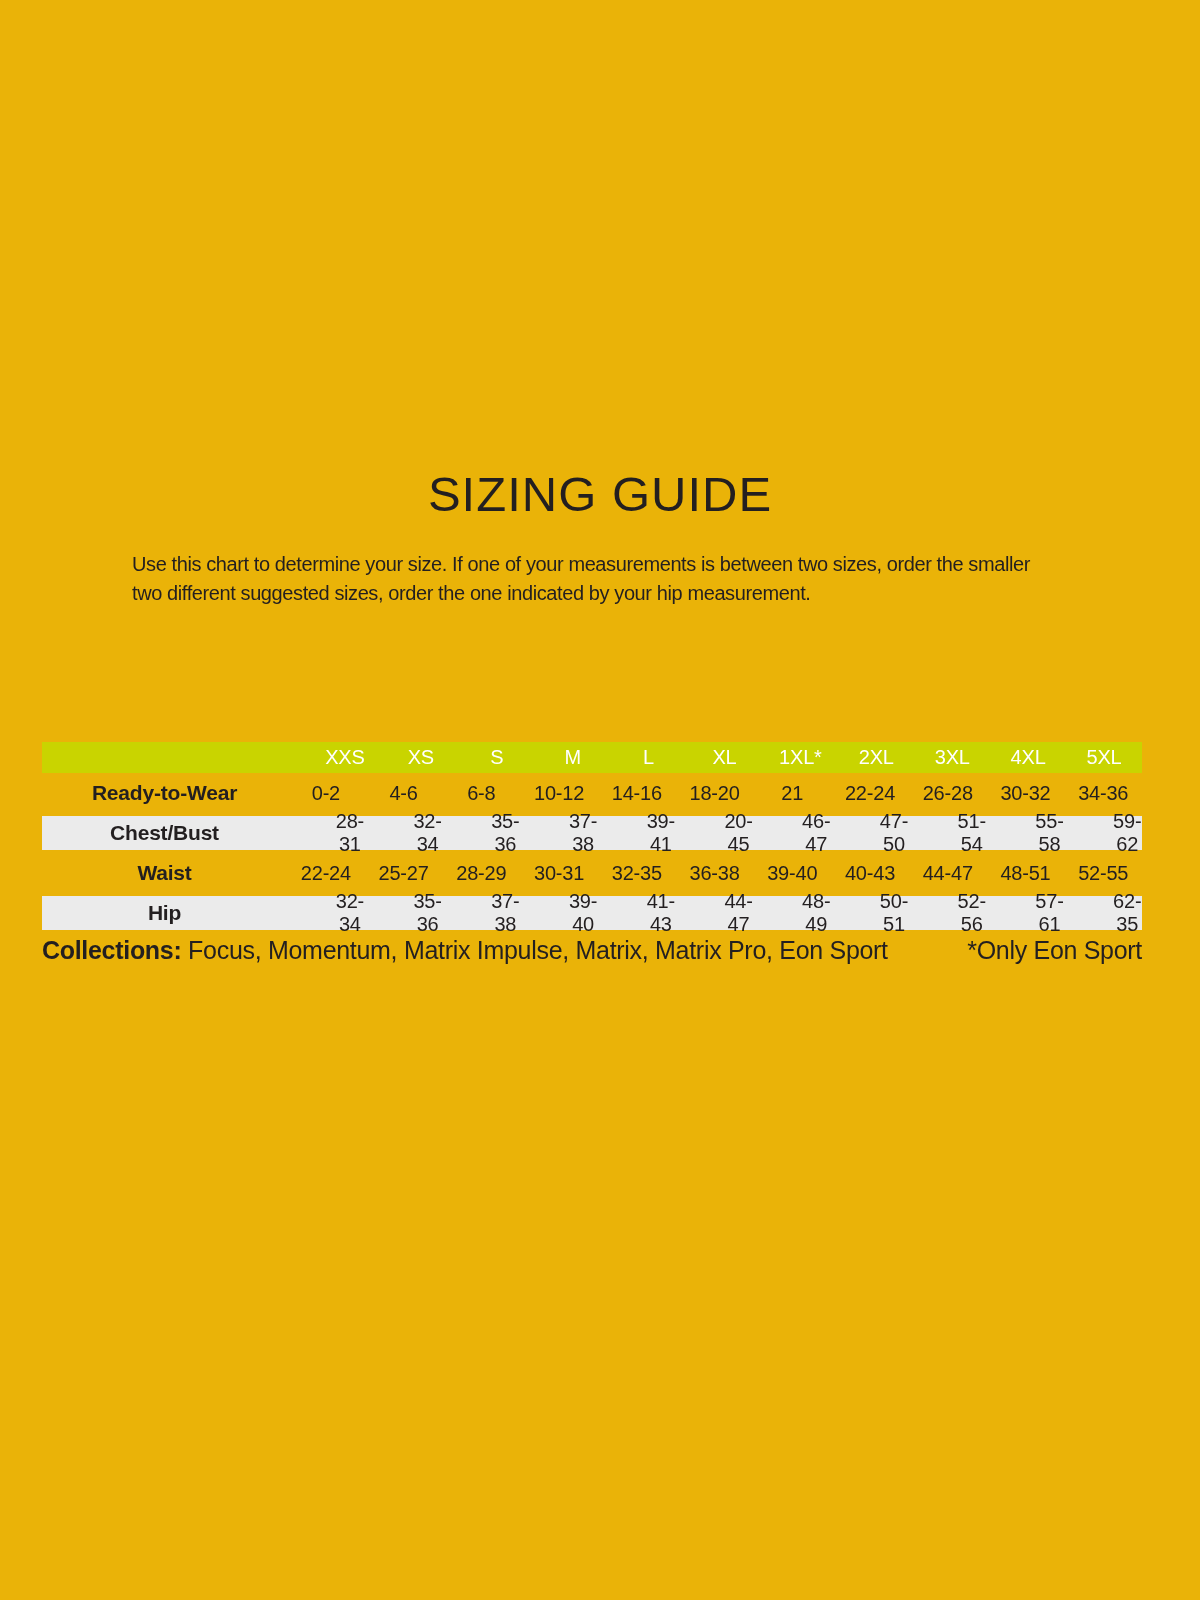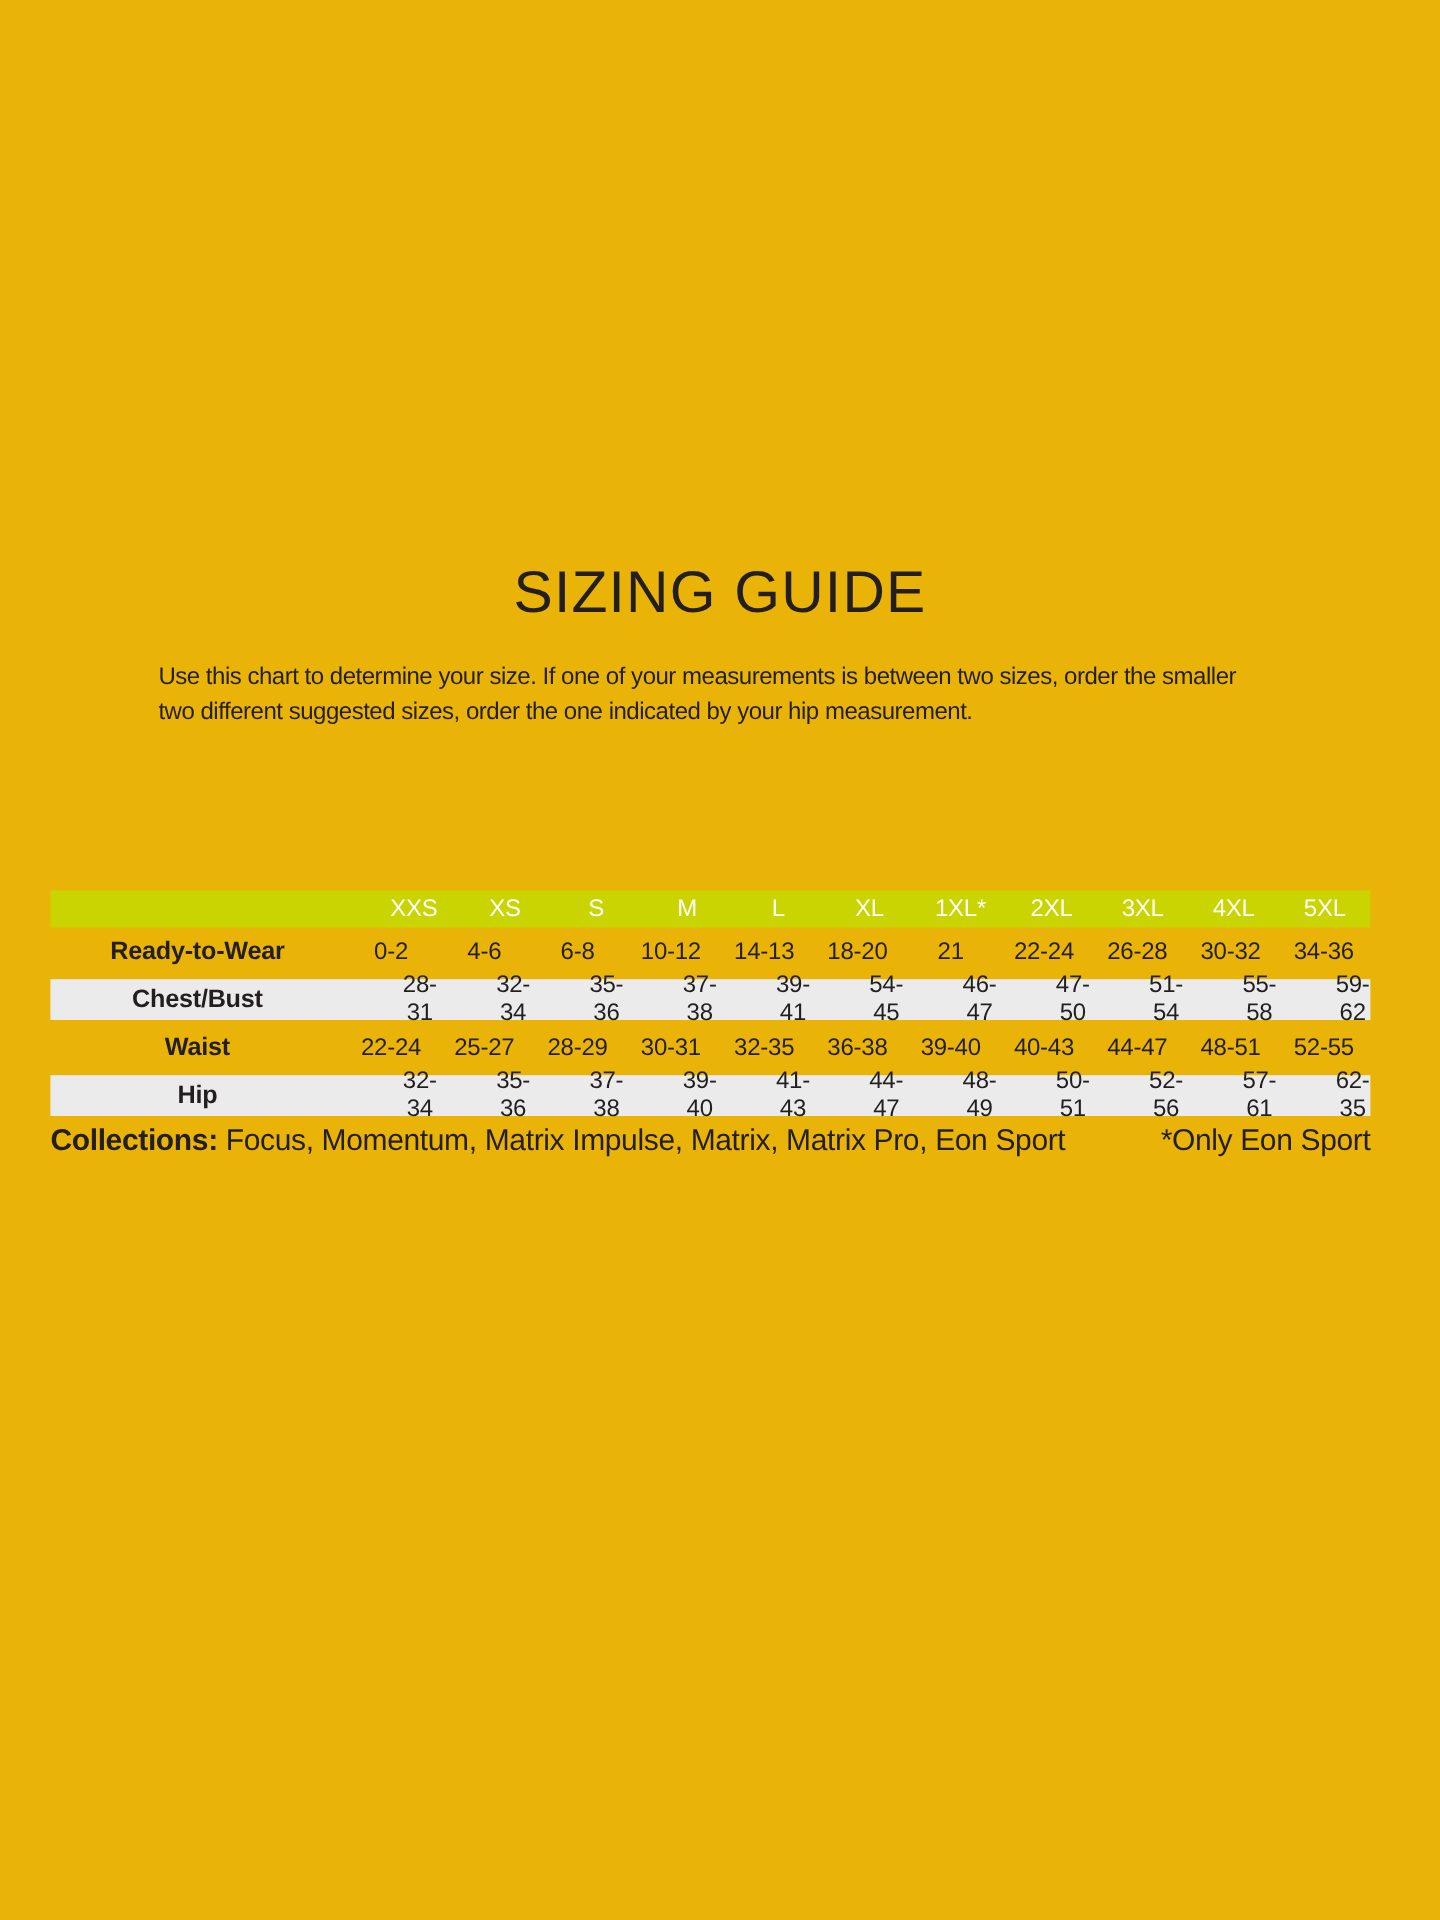--- a/index.html
+++ b/index.html
@@ -122,36 +122,36 @@
         <div class="cell">5XL</div>
       </div>
     <div>
 
     <div class="trow">
           <div class="cell-label">Ready-to-Wear</div>
           <div class="cell">0-2</div>
           <div class="cell">4-6</div>
           <div class="cell">6-8</div>
           <div class="cell">10-12</div>
-          <div class="cell">14-13</div>
+          <div class="cell">14-16</div>
           <div class="cell">18-20</div>
           <div class="cell">21</div>
           <div class="cell">22-24</div>
           <div class="cell">26-28</div>
           <div class="cell">30-32</div>
           <div class="cell">34-36</div>
         </div>
         <div class="trow alt" style="background: linear-gradient(rgb(235, 235, 235), rgb(235, 235, 235)) center center / 100% 34px no-repeat;">
           <div class="cell-label">Chest/Bust</div>
           <div class="cell">28-31</div>
           <div class="cell">32-34</div>
           <div class="cell">35-36</div>
           <div class="cell">37-38</div>
           <div class="cell">39-41</div>
-          <div class="cell">54-45</div>
+          <div class="cell">20-45</div>
           <div class="cell">46-47</div>
           <div class="cell">47-50</div>
           <div class="cell">51-54</div>
           <div class="cell">55-58</div>
           <div class="cell">59-62</div>
         </div>
         <div class="trow">
           <div class="cell-label">Waist</div>
           <div class="cell">22-24</div>
           <div class="cell">25-27</div>

